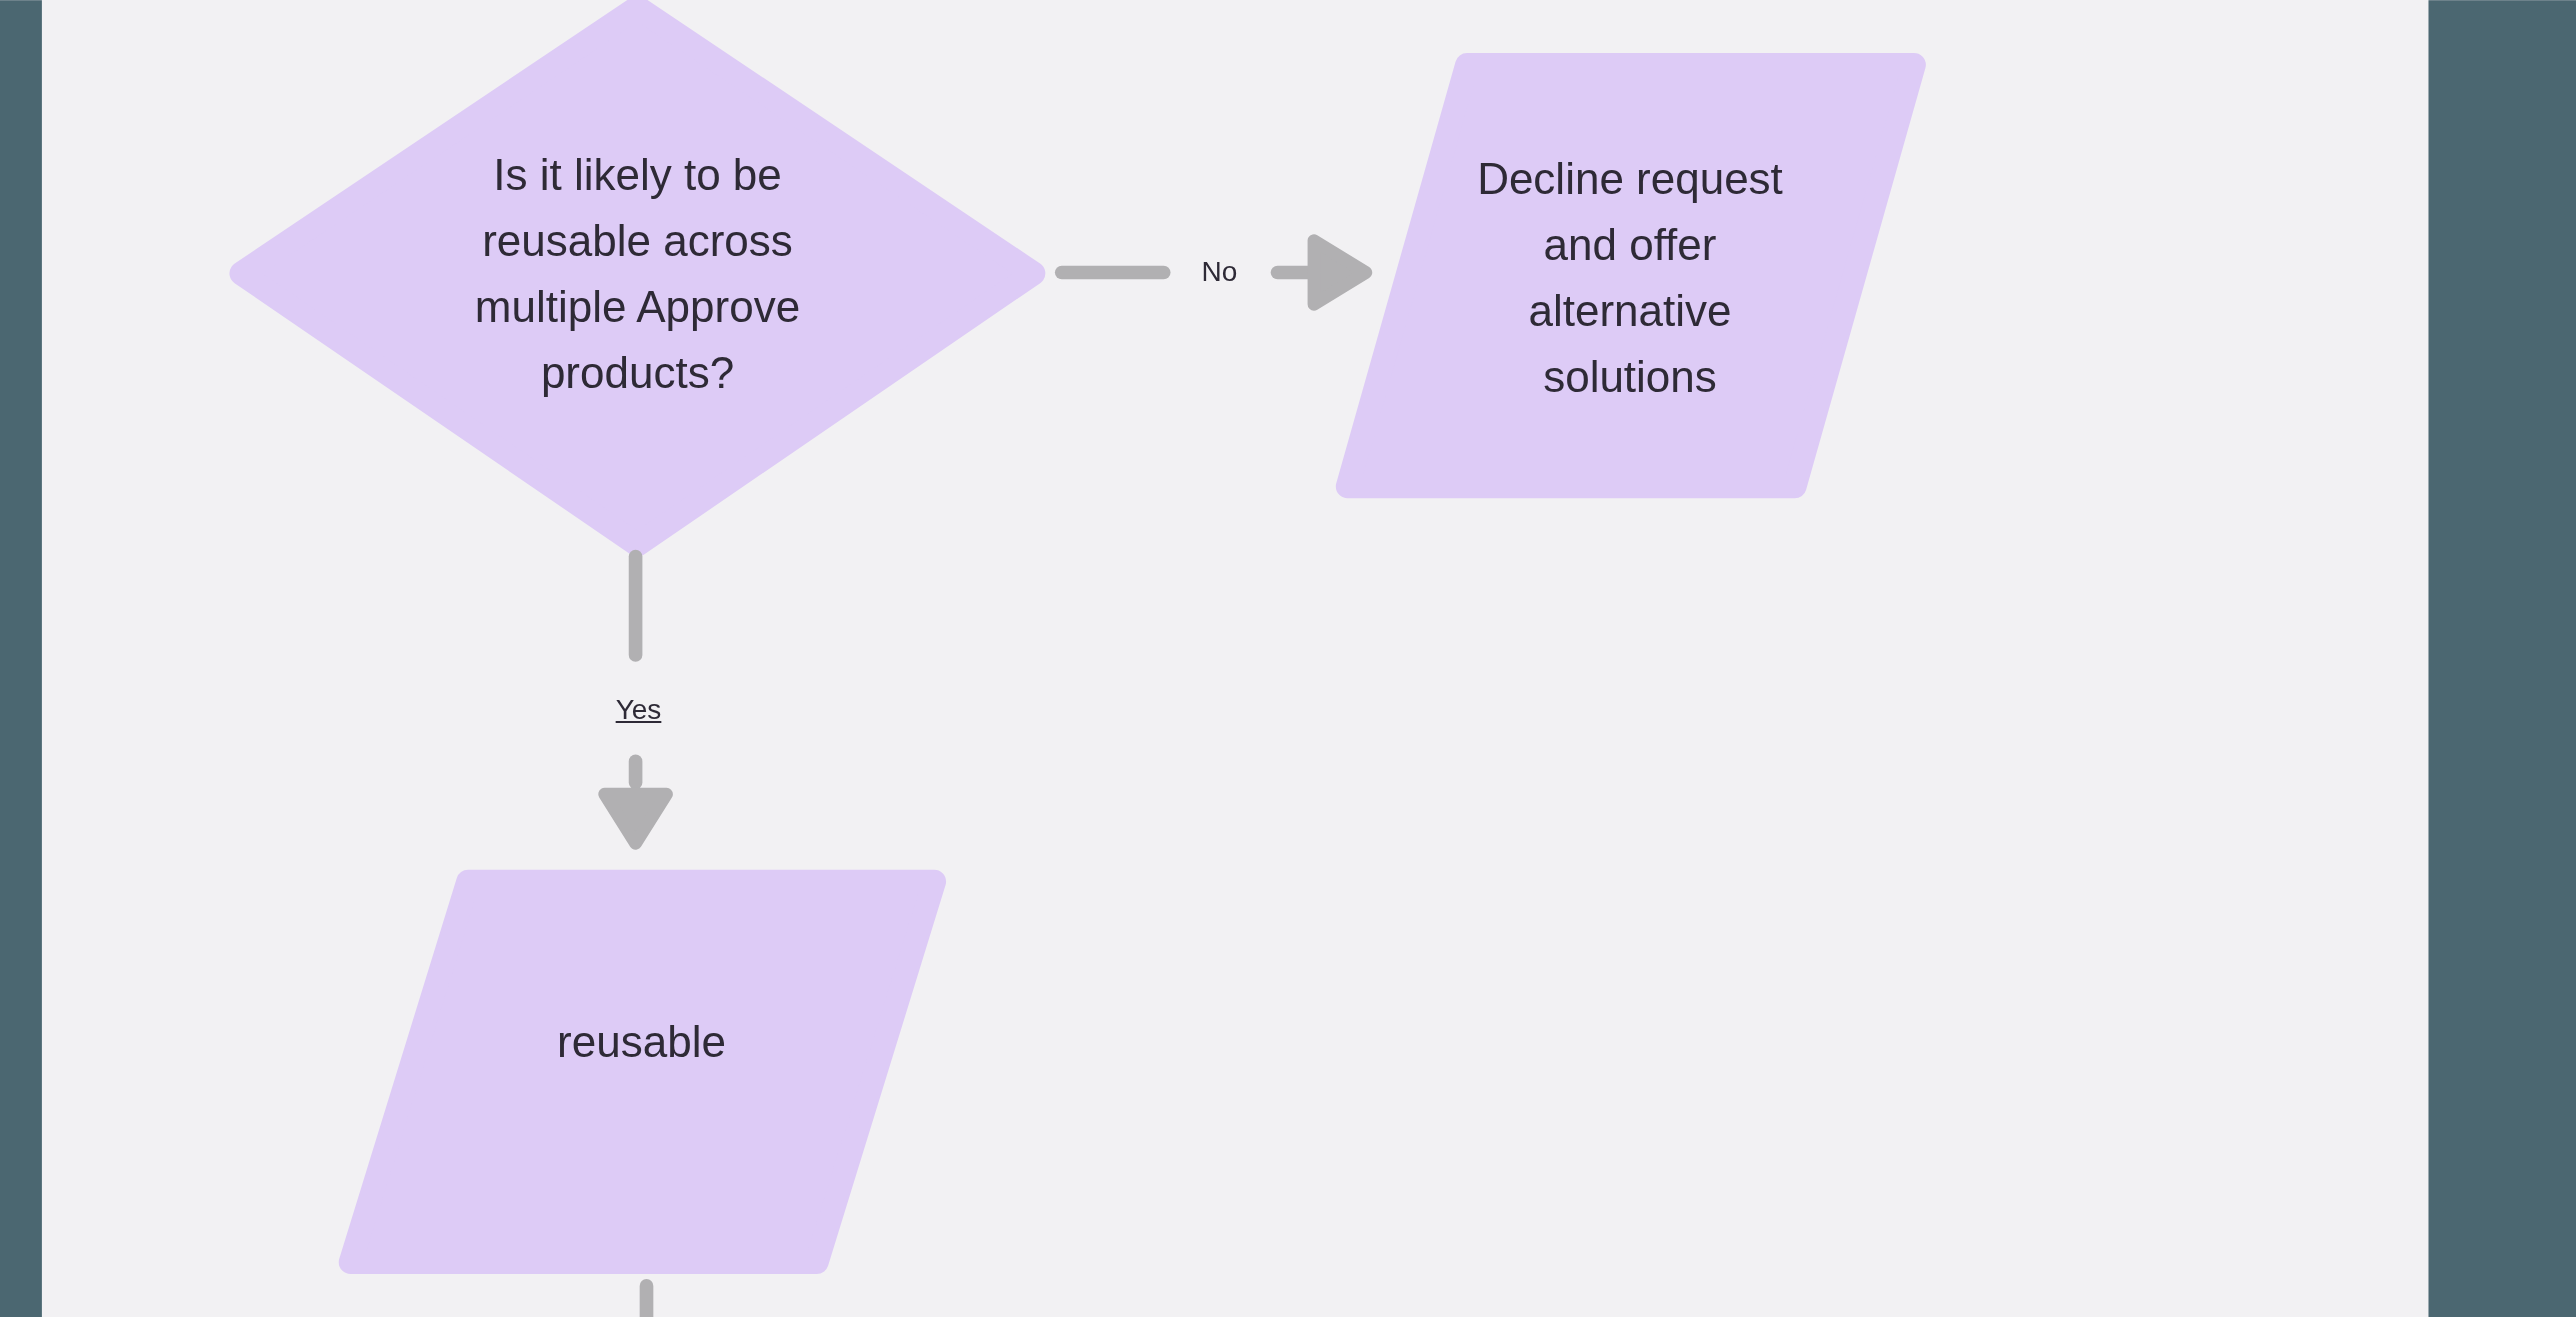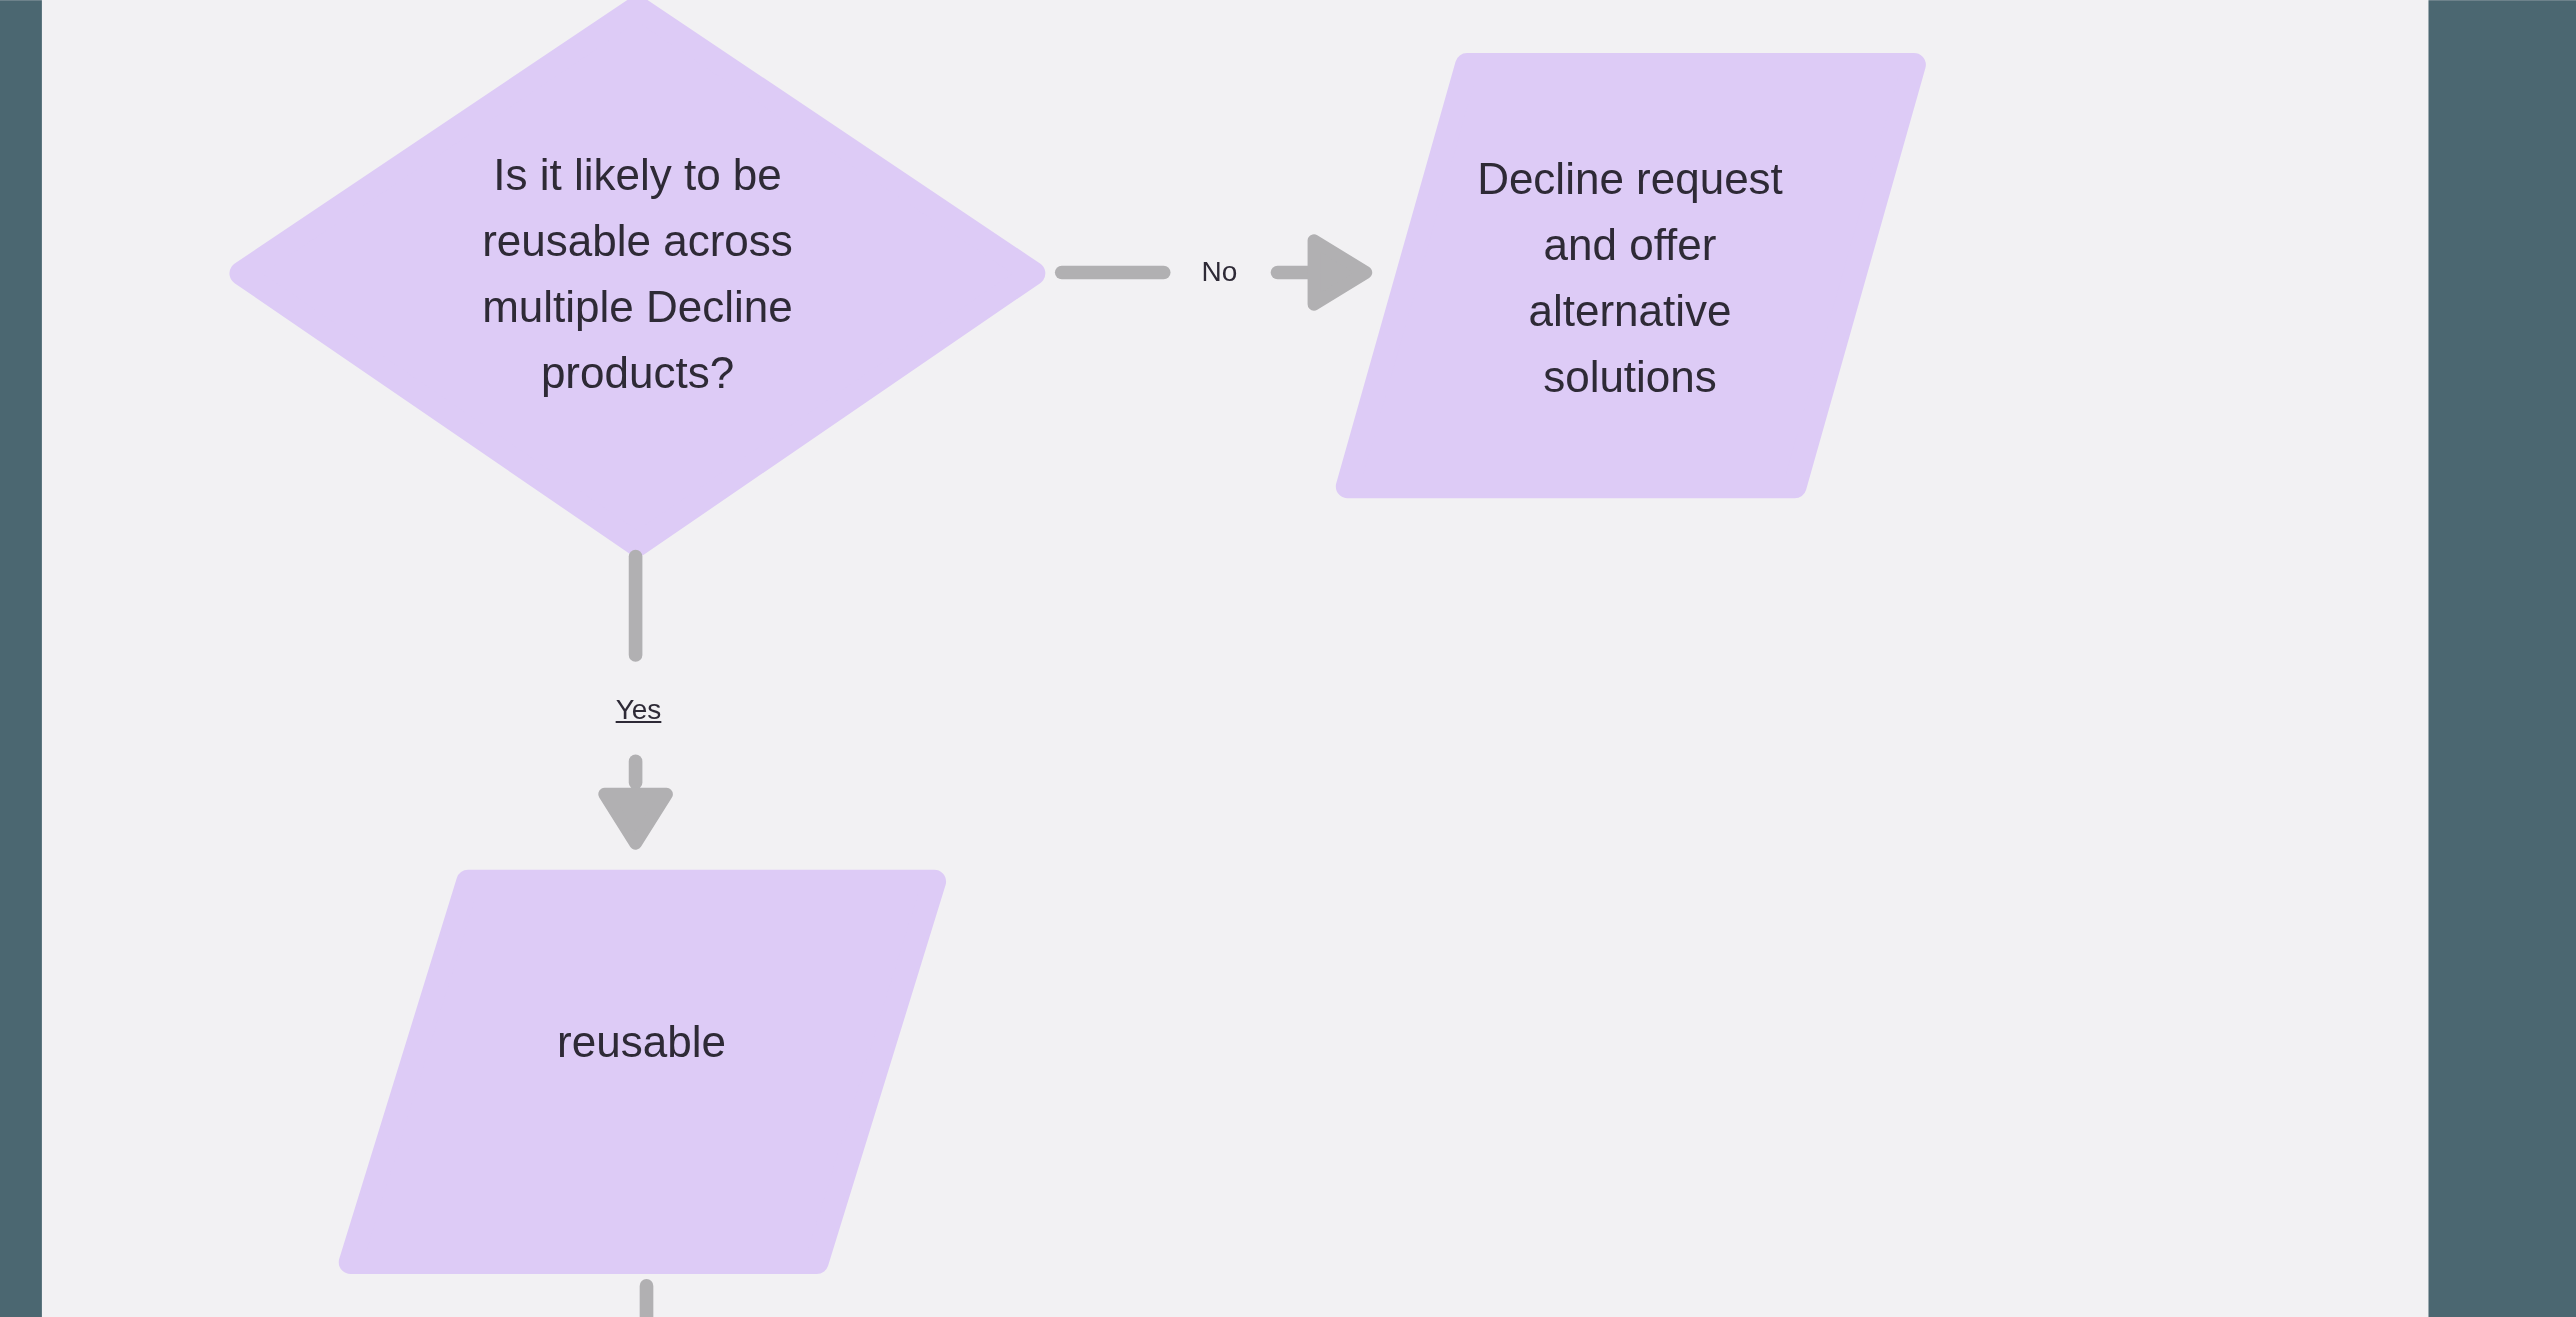--- a/index.html
+++ b/index.html
@@ -72,21 +72,21 @@
     <polygon class="arrowhead" points="698,926 664,872 732,872"></polygon>
 
     <polygon class="shape" points="514,968 1026,968 897,1386 385,1386"></polygon>
 
     <line class="connector" x1="710" y1="1412" x2="710" y2="1470"></line>
   </svg>
 
   <div class="label" style="left:428px; top:142px; width:419px;">
     <span class="line">Is it likely to be</span>
     <span class="line">reusable across</span>
-    <span class="line">multiple Decline</span>
+    <span class="line">multiple Approve</span>
     <span class="line">products?</span>
   </div>
 
   <div class="edge-label" style="left:1156px; top:239px; width:127px;">No</div>
 
   <div class="label" style="left:1439px; top:146px; width:382px;">
     <span class="line">Decline request</span>
     <span class="line">and offer</span>
     <span class="line">alternative</span>
     <span class="line">solutions</span>

